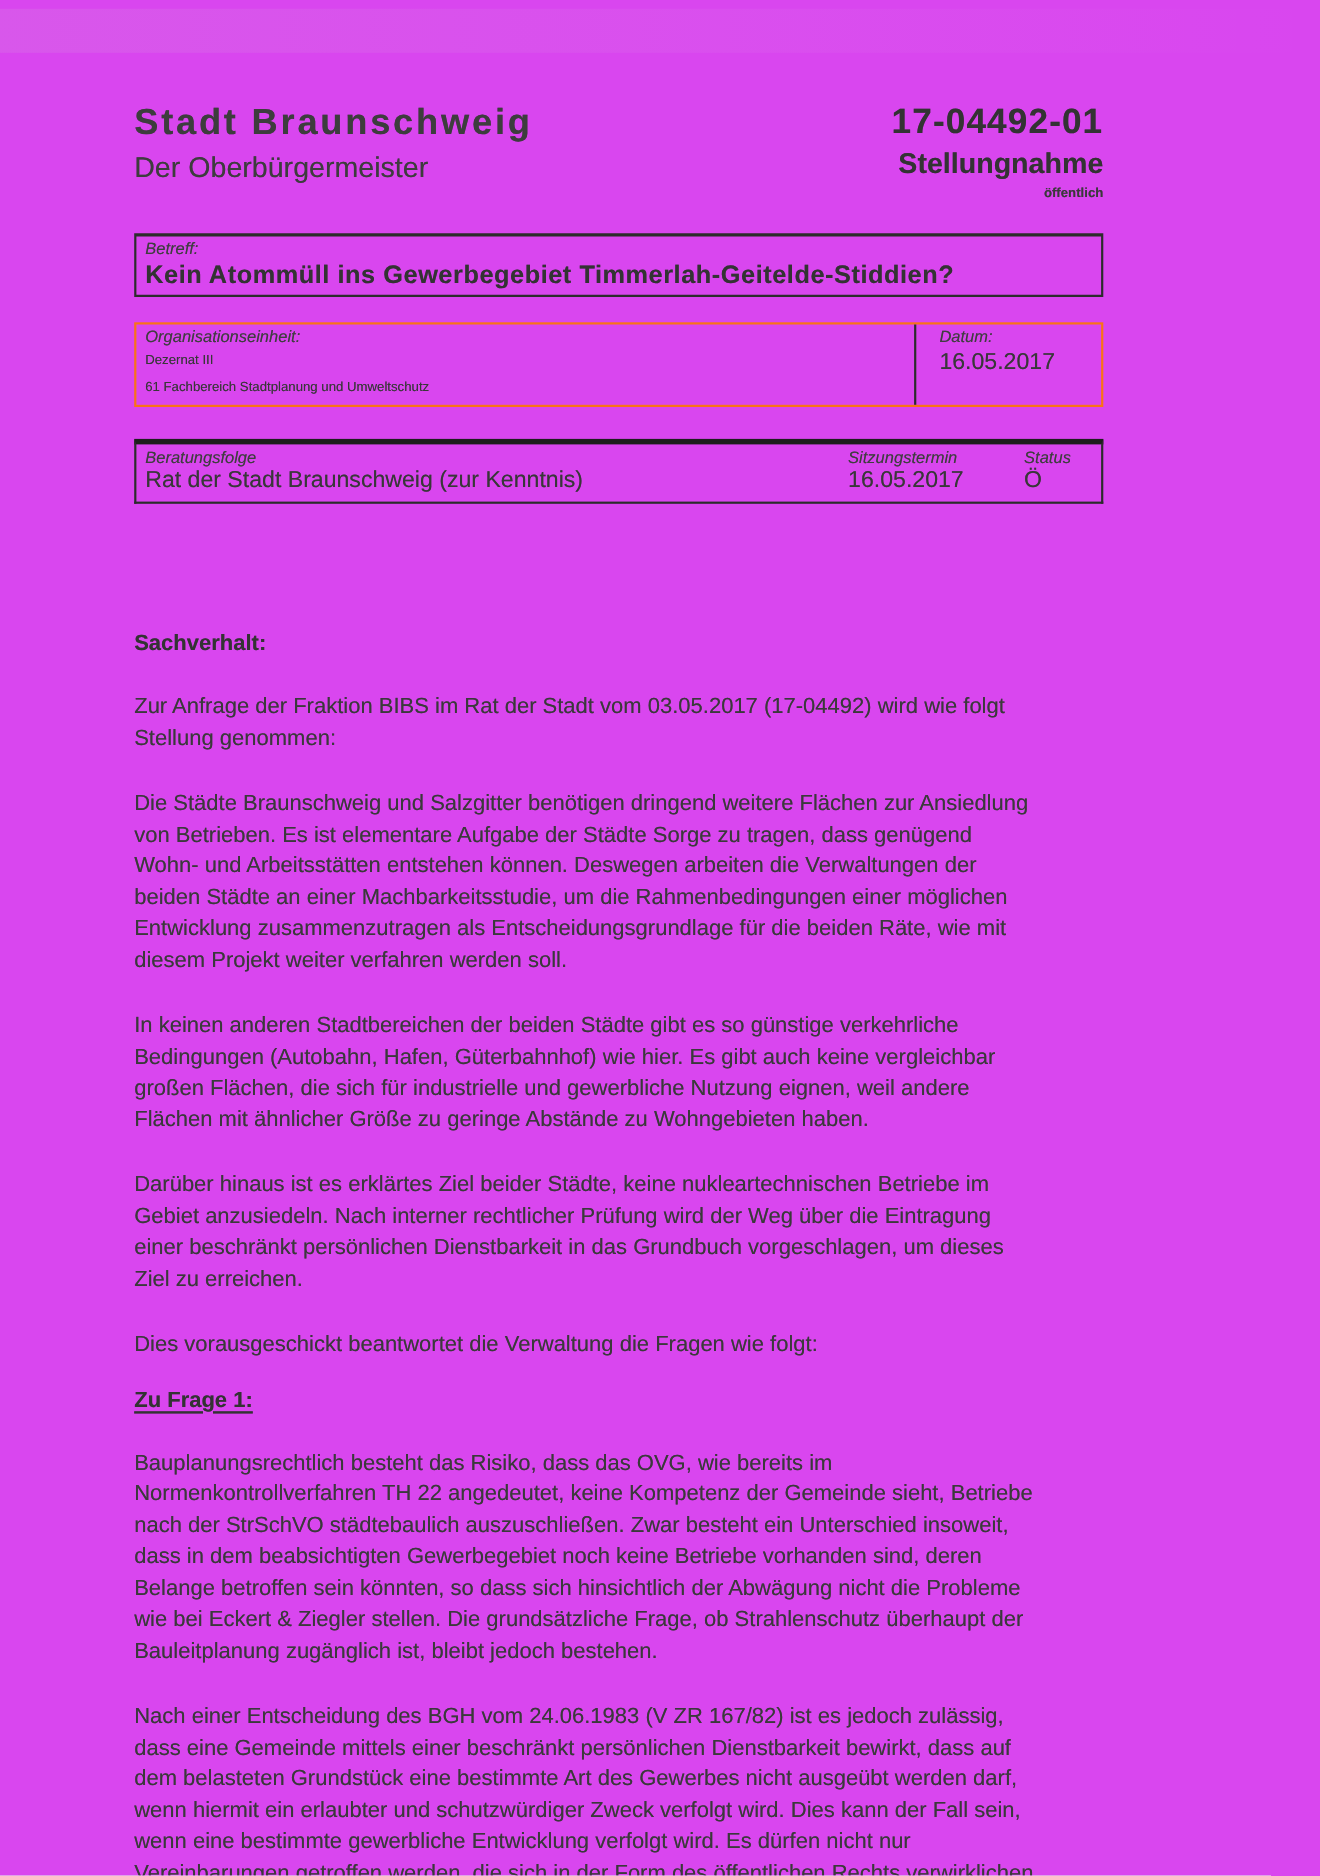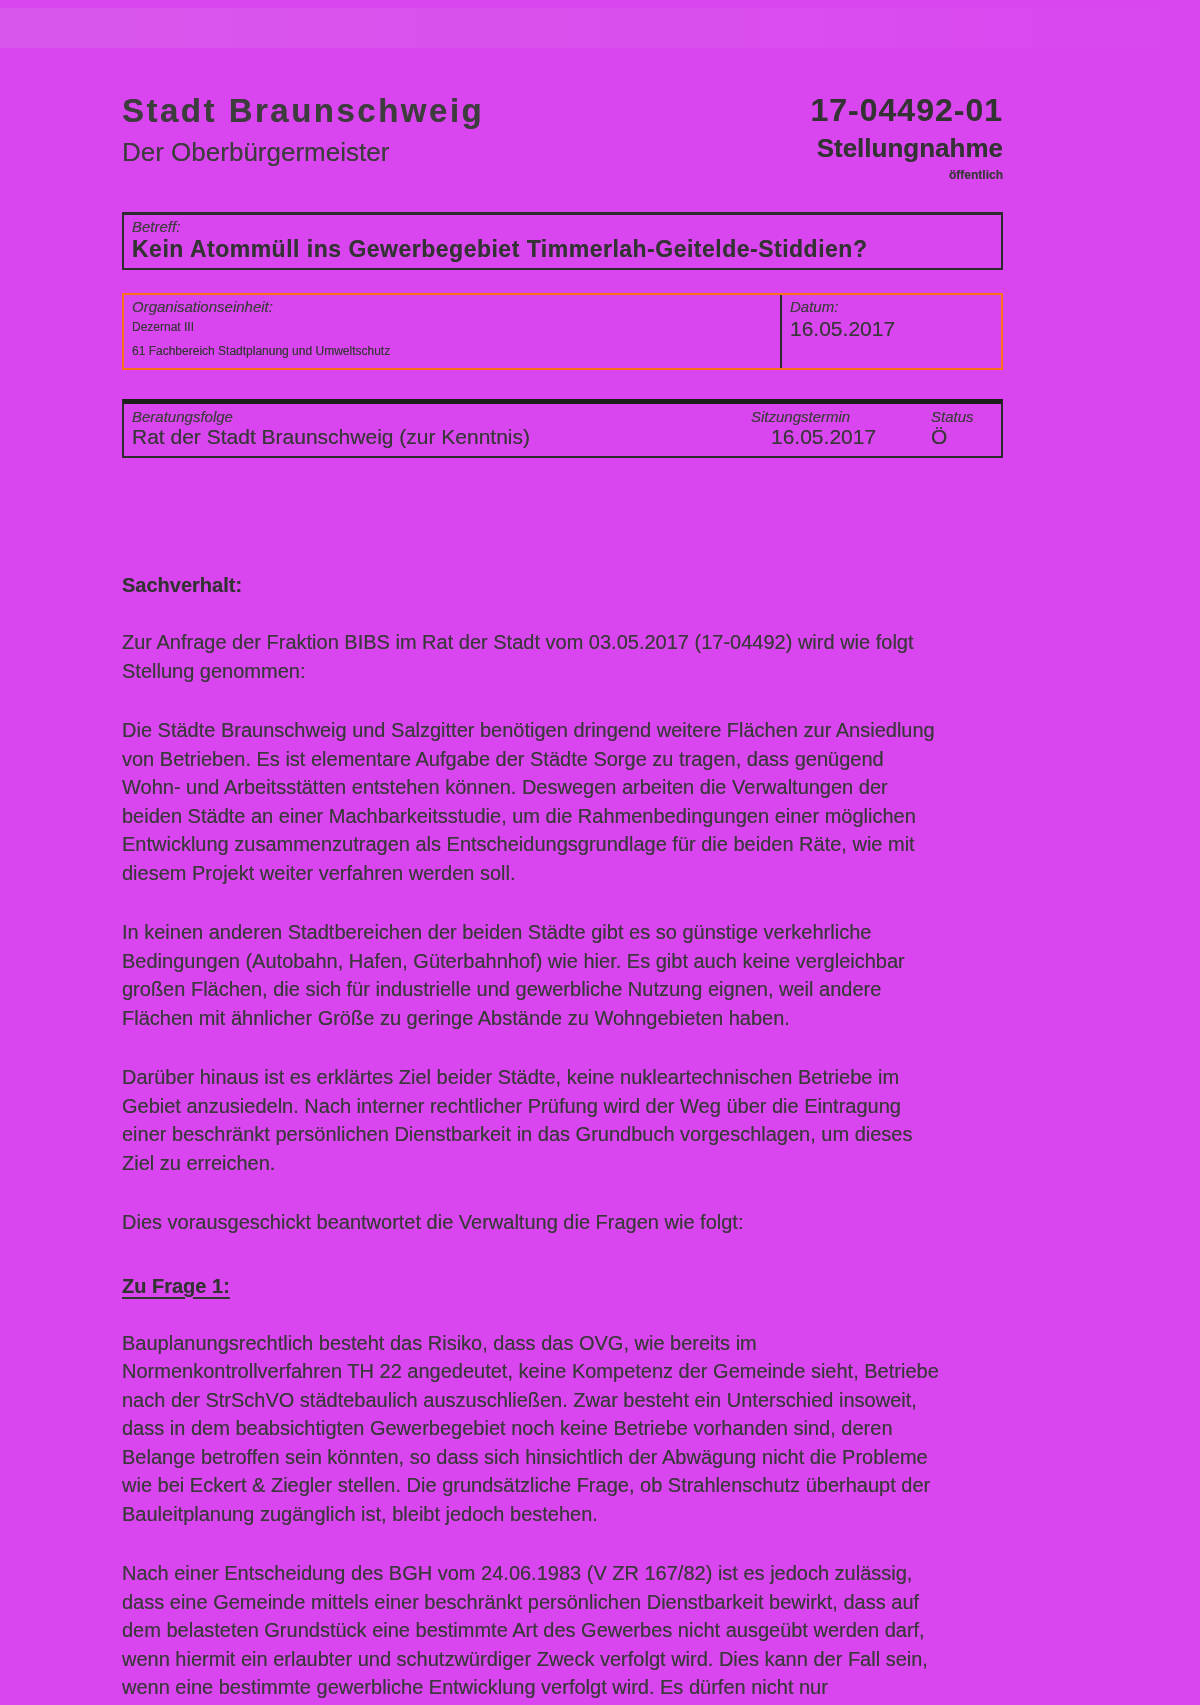--- a/index.html
+++ b/index.html
@@ -41,38 +41,38 @@
     border-top-width: 3px;
     padding: 3px 8px 5px 8px;
   }
   .betreff-title { font-size: 23px; font-weight: bold; letter-spacing: 0.5px; color: #333; margin-top: 1px; }
   .org-box {
     margin-top: 23px;
     border: 2px solid #f97316;
     display: flex;
   }
   .org-box .org-cell { flex: 1 1 auto; padding: 3px 8px 5px 8px; border-right: 2px solid #2c2c2c; }
-  .org-box .datum-cell { width: 219px; flex: 0 0 auto; padding: 3px 8px 5px 8px; }
+  .org-box .datum-cell { width: 168px; flex: 0 0 auto; padding: 3px 8px 5px 21px; }
   .org-line { font-size: 12px; color: #383838; line-height: 24px; }
   .datum-value { font-size: 21px; color: #383838; margin-top: 2px; }
   .beratung-box {
     margin-top: 29px;
     border: 2px solid #2c2c2c;
     border-top: 5px solid #1d1d1d;
     padding: 4px 8px 7px 8px;
   }
-  .beratung-head { display: grid; grid-template-columns: 1fr 150px 72px; gap: 20px; }
+  .beratung-head { display: grid; grid-template-columns: 1fr 150px 72px; }
   .beratung-row  { display: grid; grid-template-columns: 1fr 150px 72px; margin-top: 0; }
   .beratung-row .cell { font-size: 21px; color: #383838; }
   .status-cell { padding-left: 10px; }
   
   .section-heading { margin-top: 116px; font-size: 20px; font-weight: bold; color: #333; }
   .para { font-size: 20px; line-height: 28.5px; white-space: pre-line; color: #3a3a3a; margin-top: 31px; }
   .sub-heading {
-    margin-top: 38px;
+    margin-top: 25px;
     font-size: 20px; font-weight: bold; color: #333;
     text-decoration: underline; text-underline-offset: 4px; text-decoration-thickness: 2px;
     display: inline-block;
   }
   
   .scan-artifact-top {
     position: absolute; left: 0; top: 8px; width: 100%; height: 40px;
     background: linear-gradient(90deg, rgba(210,210,205,0.12), rgba(230,230,225,0.05) 60%, rgba(255,255,255,0));
     pointer-events: none;
   }

